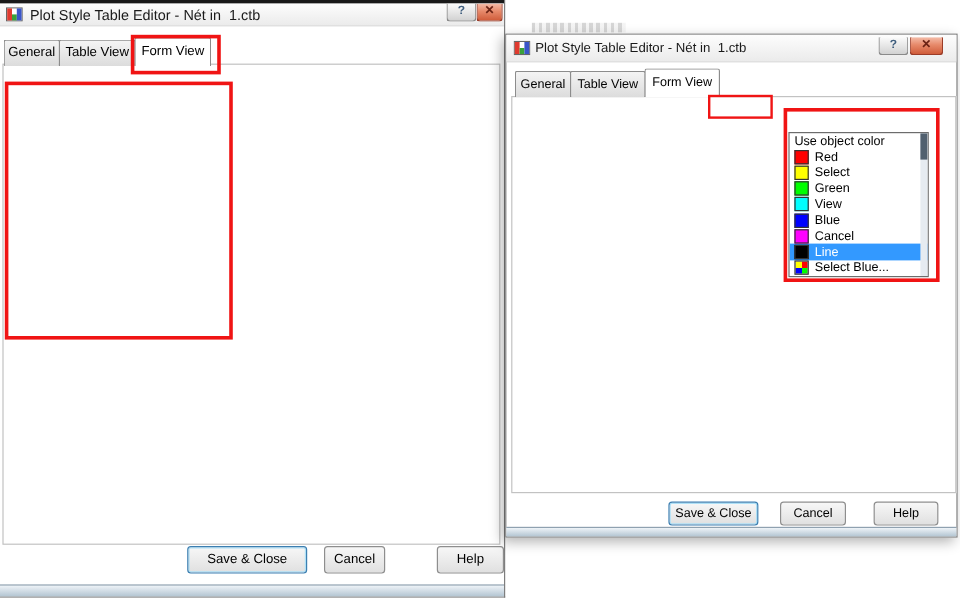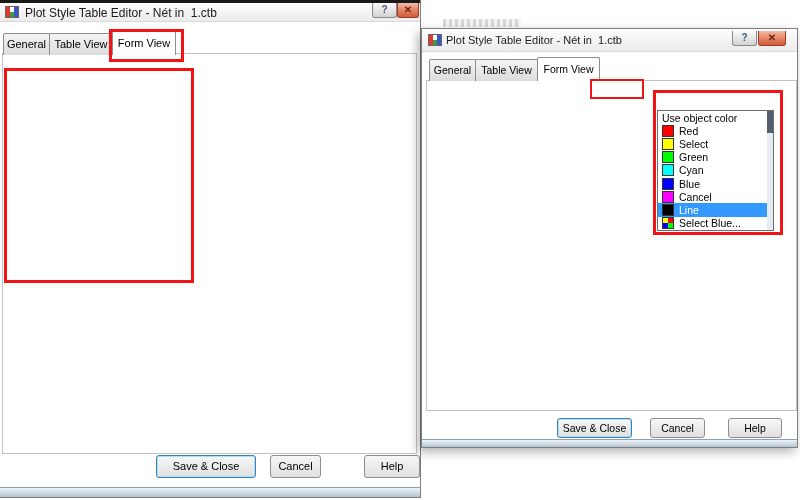--- a/index.html
+++ b/index.html
@@ -438,21 +438,21 @@
         <span class="dd-text">Select</span>
       </div>
 
       <div class="dd-item">
         <span class="dd-swatch" style="background: rgb(0, 255, 0);"></span>
         <span class="dd-text">Green</span>
       </div>
 
       <div class="dd-item">
         <span class="dd-swatch" style="background: rgb(0, 255, 255);"></span>
-        <span class="dd-text">Cyan</span>
+        <span class="dd-text">View</span>
       </div>
 
       <div class="dd-item">
         <span class="dd-swatch" style="background: rgb(0, 0, 255);"></span>
         <span class="dd-text">Blue</span>
       </div>
 
       <div class="dd-item">
         <span class="dd-swatch" style="background: rgb(255, 0, 255);"></span>
         <span class="dd-text">Cancel</span>

